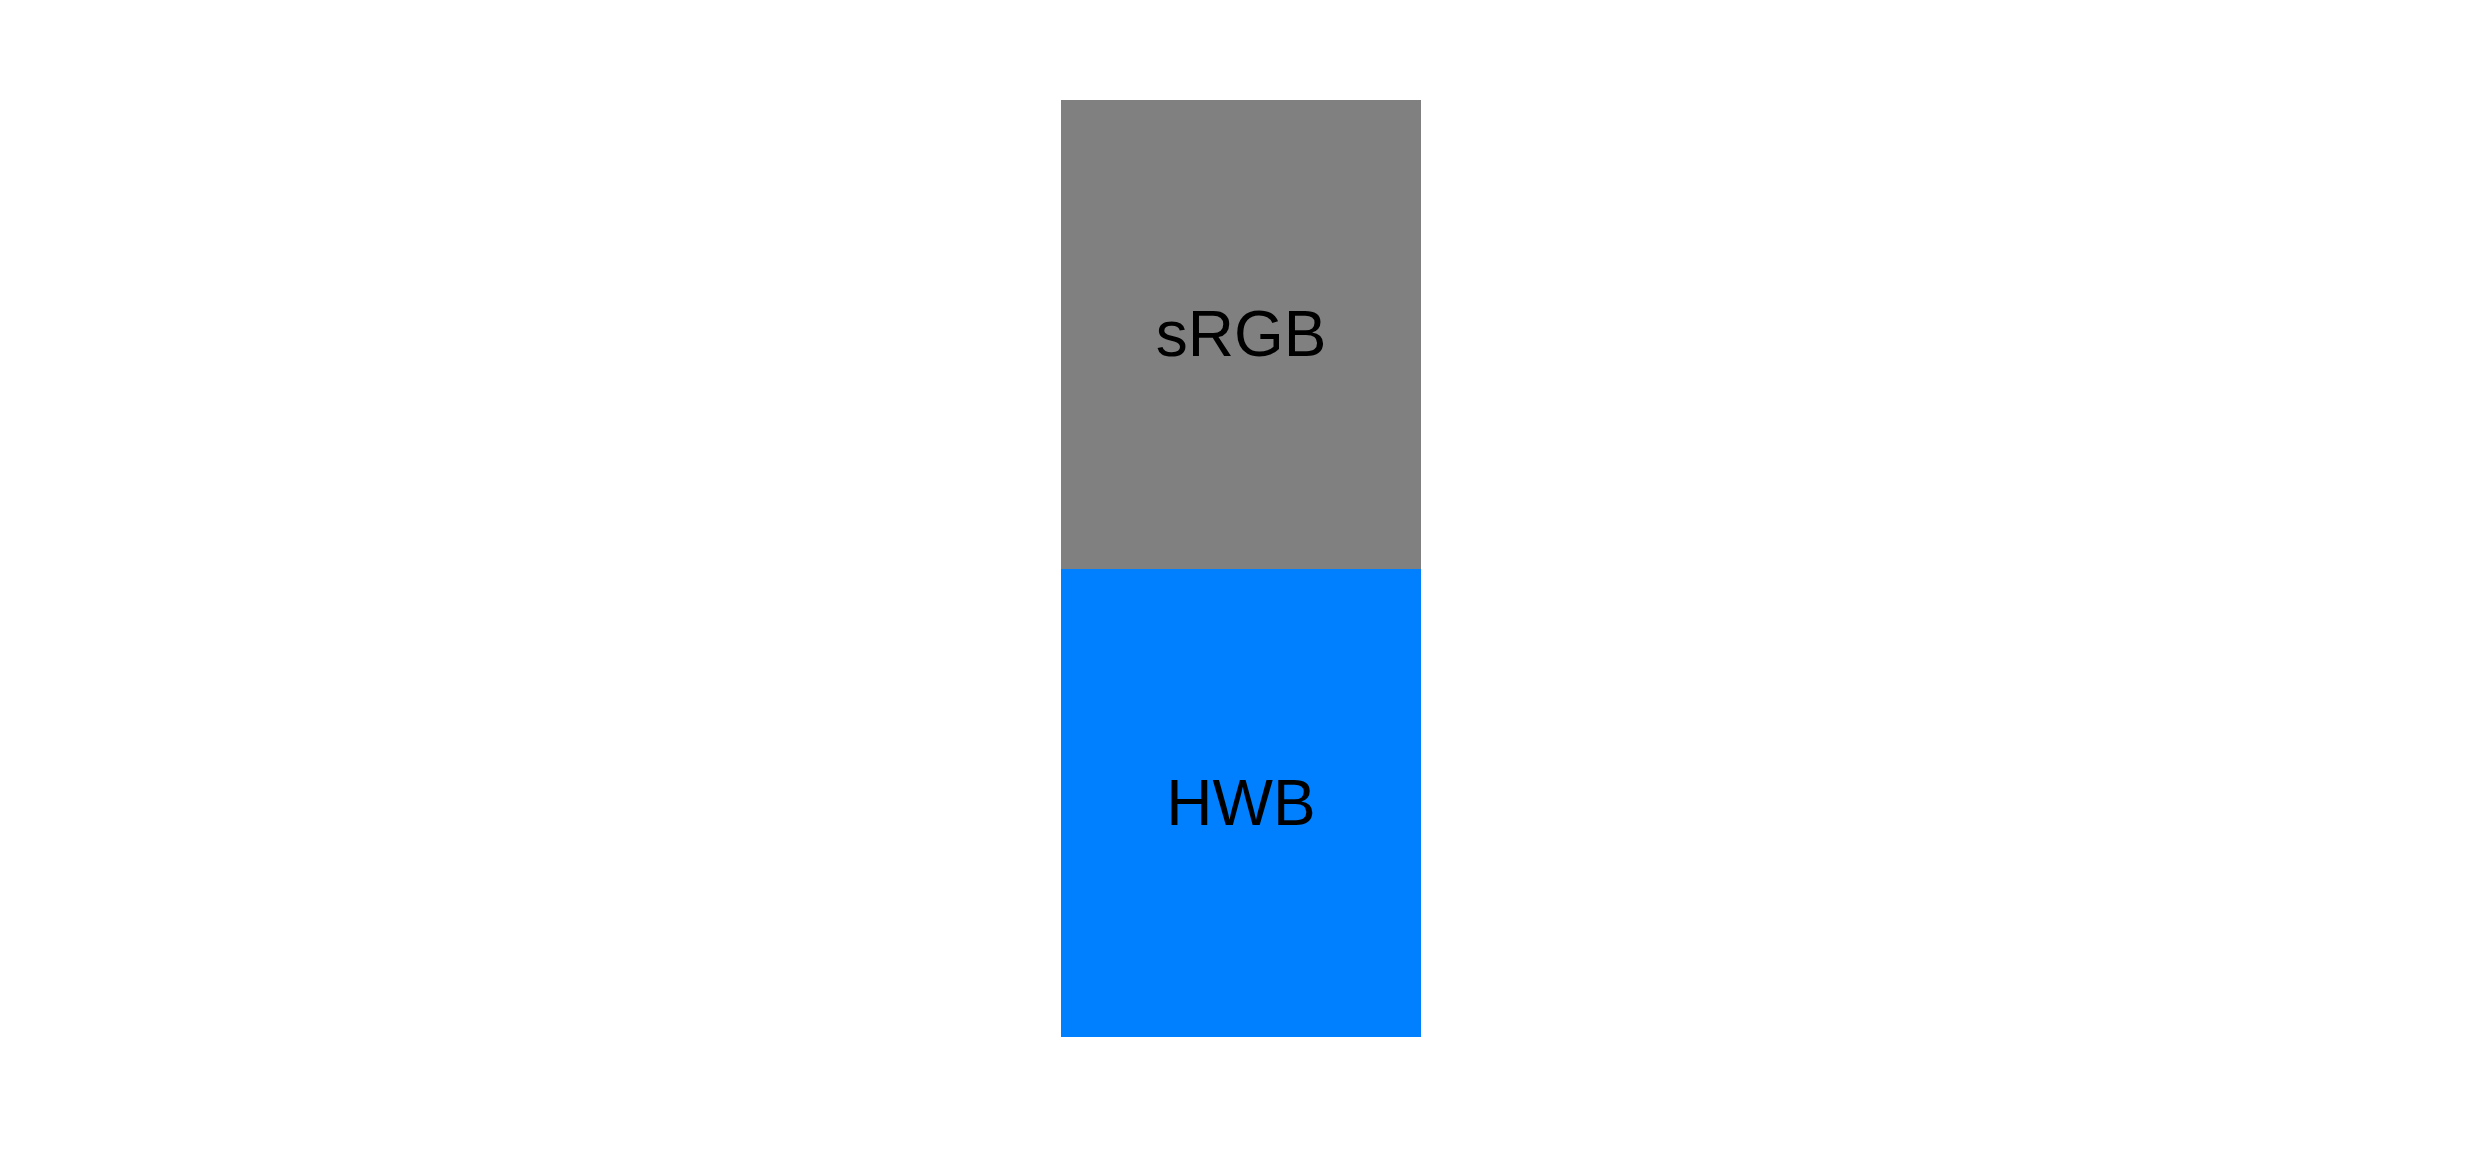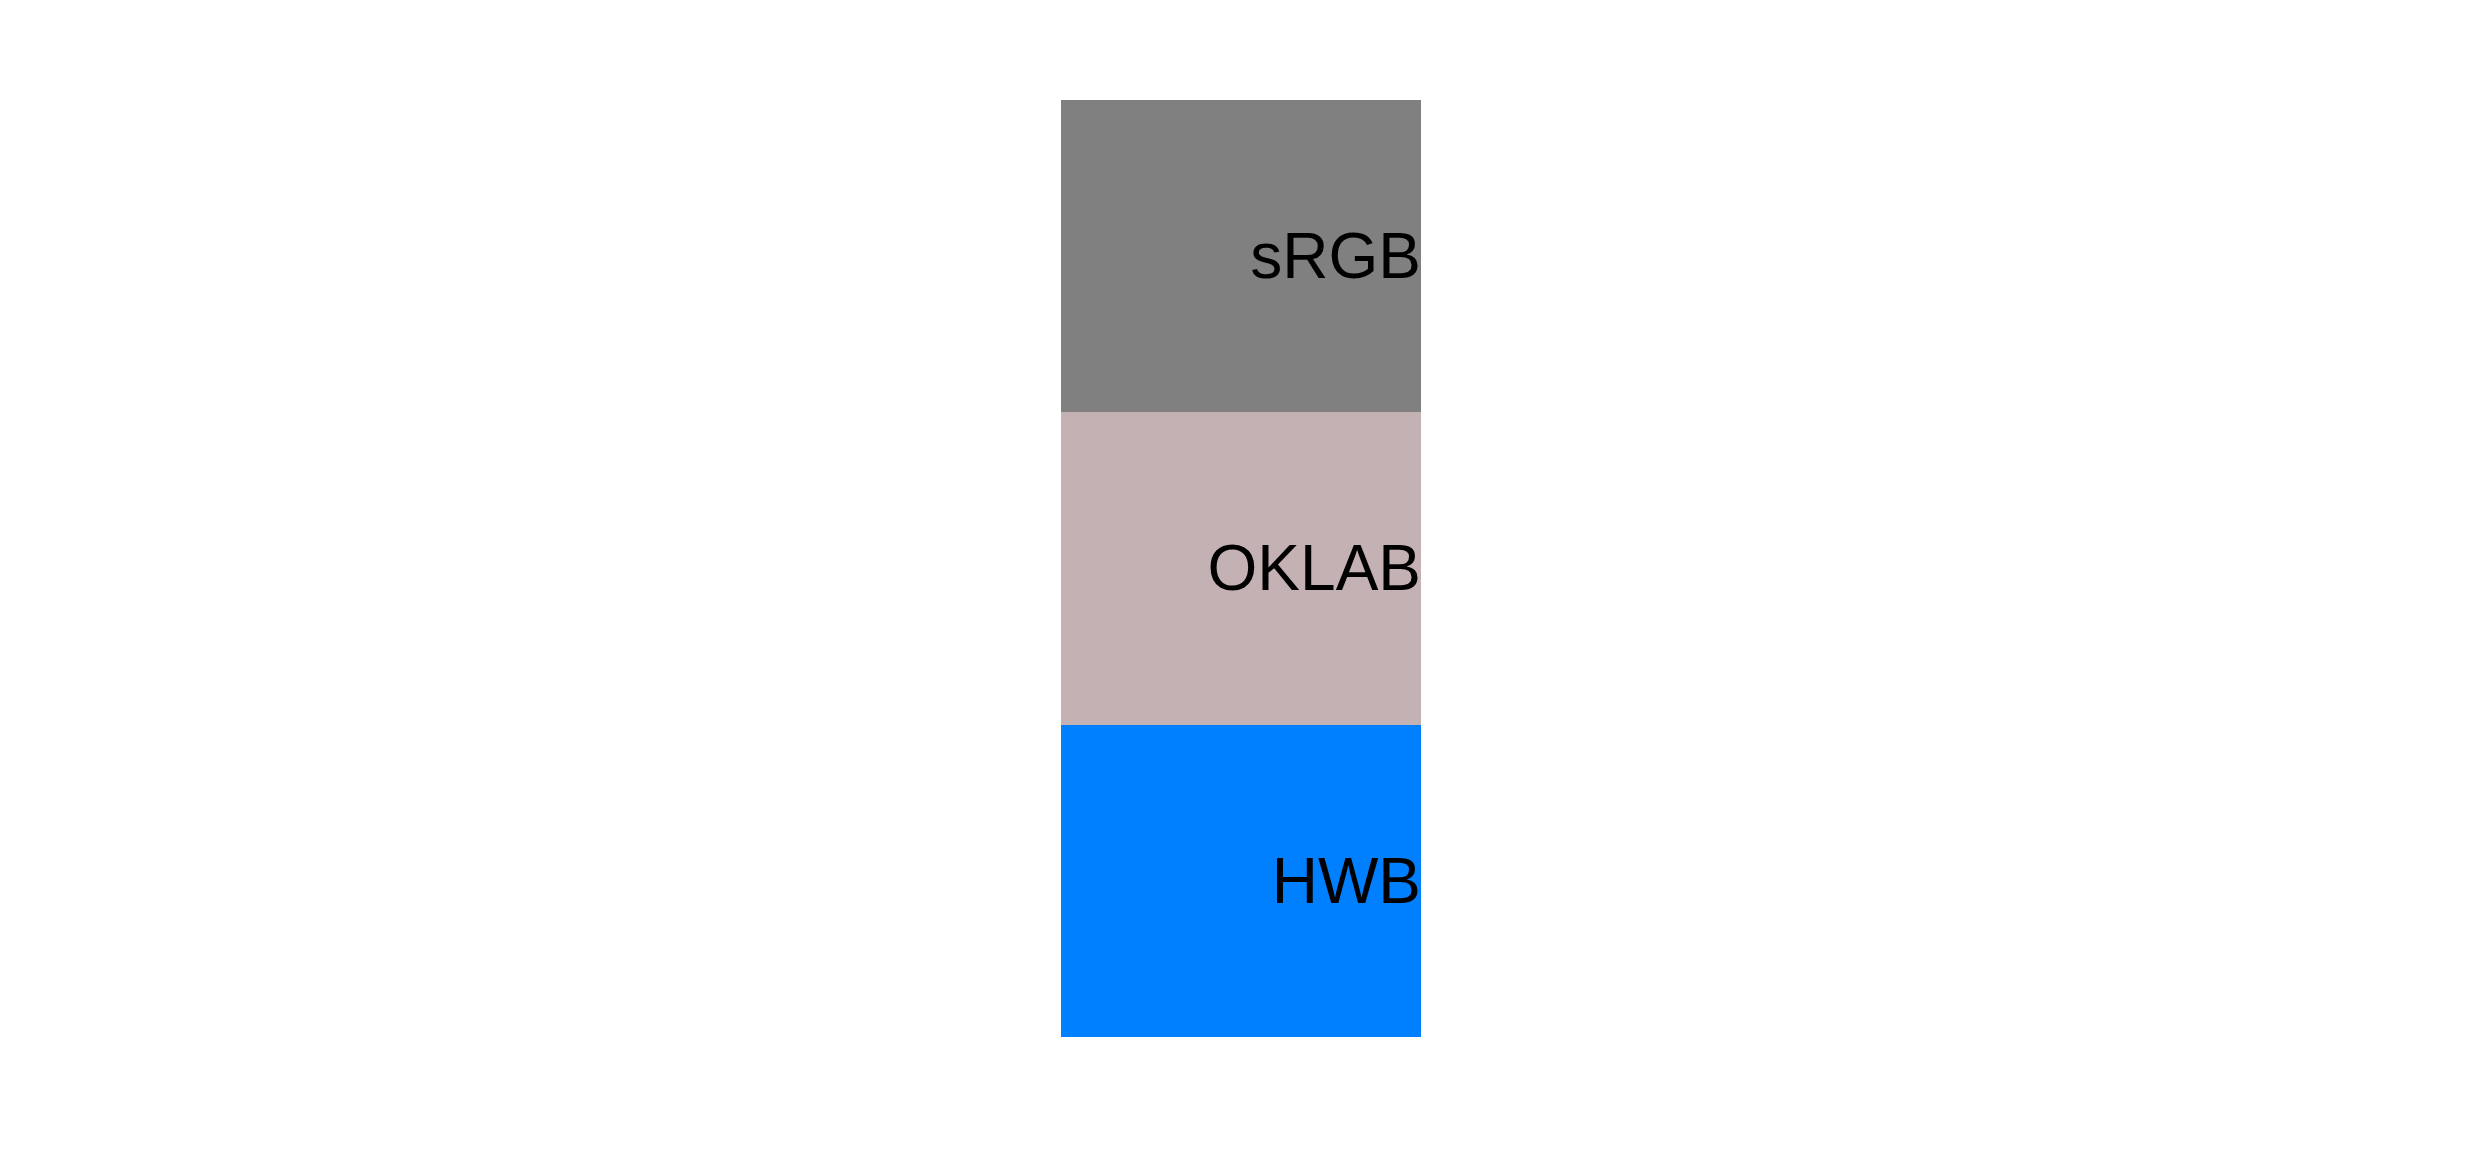--- a/index.html
+++ b/index.html
@@ -19,41 +19,38 @@
     top: 100px;
     width: 360px;
     height: 937px;
     display: flex;
     flex-direction: column;
   }
   .swatch {
     flex: 1 1 0;
     display: flex;
     align-items: center;
-    justify-content: flex-end;
+    justify-content: center;
   }
   .swatch-label {
     font-size: 64px;
     font-weight: 400;
     line-height: 1;
     letter-spacing: 0;
     user-select: none;
   }
 </style>
 </head>
 <body style="background-color: rgb(255, 255, 255);">
 
 <div class="figure">
 
   <div class="swatch" style="background-color: rgb(128, 128, 128);">
     <span class="swatch-label" style="color: rgb(0, 0, 0);">sRGB</span>
   </div>
 
-  <div class="swatch" style="background-color: rgb(196, 177, 180);">
-    <span class="swatch-label" style="color: rgb(0, 0, 0);">OKLAB</span>
-  </div>
 
 
   <div class="swatch" style="background-color: rgb(0, 128, 255);">
     <span class="swatch-label" style="color: rgb(0, 0, 0);">HWB</span>
   </div>
 
 </div>
 
 </body></html>

